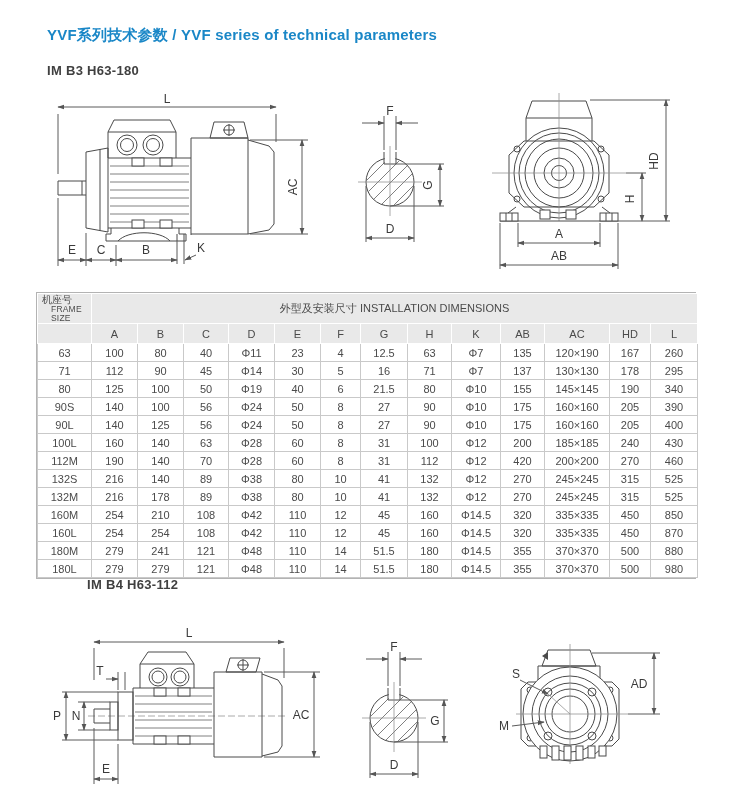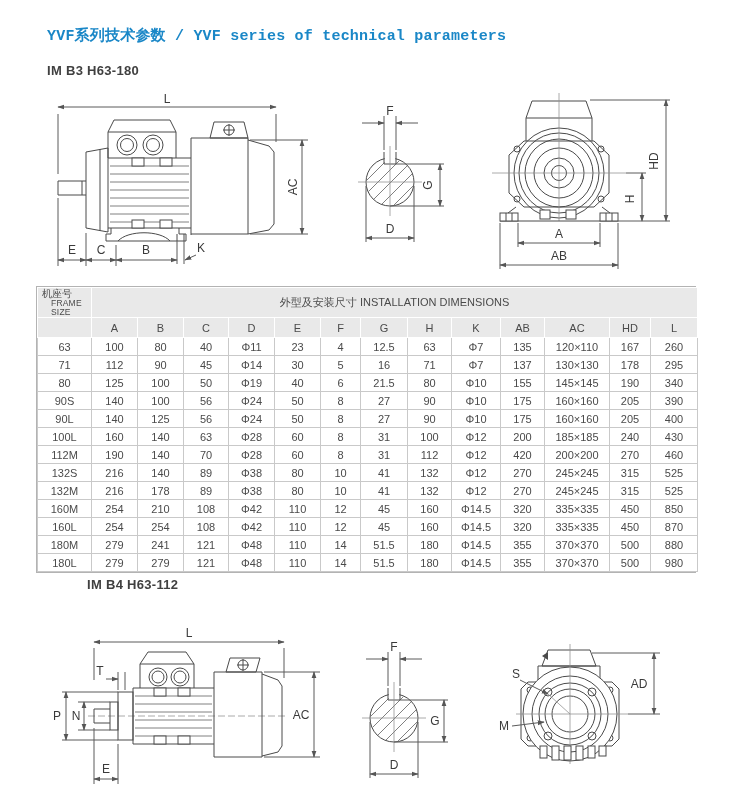--- a/index.html
+++ b/index.html
@@ -2,39 +2,39 @@
 <html><head>
 <meta charset="utf-8">
 <style>
   html,body{margin:0;padding:0;}
   body{
     width:734px;height:808px;background:#ffffff;position:relative;
     font-family:"Liberation Sans",sans-serif;overflow:hidden;color:#4a4a4a;
   }
   .page-title{
     position:absolute;left:47px;top:26px;font-size:15px;font-weight:600;
-    color:#1a87c7;letter-spacing:.2px;font-family:Liberation Mono, monospace;
+    color:#1a87c7;letter-spacing:.2px;
   }
   .sec-heading{
     position:absolute;left:47px;font-size:13px;font-weight:bold;color:#404040;
     letter-spacing:.3px;
   }
   #h-b3{top:63px;}
   #h-b4{top:577px;padding-left:40px;}
 
   .drawing{position:absolute;}
   svg .ol{stroke:#4a4a4a;stroke-width:1;fill:none;}
   svg .dim{stroke:#5a5a5a;stroke-width:1;fill:none;}
   svg .cl{stroke:#8f8f8f;stroke-width:.75;fill:none;}
   svg .h{stroke:#5f5f5f;stroke-width:.8;fill:none;}
   svg .wf{fill:#ffffff;}
   svg text{font-family:"Liberation Sans",sans-serif;font-size:12px;fill:#3a3a3a;stroke:none;text-anchor:middle;}
 
   .tbl-wrap{
-    position:absolute;left:36px;top:286px;width:660px;border:1px solid #b3b3b3;
+    position:absolute;left:36px;top:292px;width:660px;border:1px solid #b3b3b3;
     box-sizing:border-box;background:#fff;
   }
   table{border-collapse:collapse;width:100%;table-layout:fixed;}
   th{
     background:#e9e9e9;border:1px solid #ffffff;font-weight:normal;
     font-size:11px;color:#4a4a4a;text-align:center;padding:0;
   }
   tr.hdr1 th{height:24px;}
   tr.hdr2 th{height:19px;}
   .fs-zh{font-size:10px;line-height:11px;text-align:left;padding-left:4px;}
@@ -284,21 +284,21 @@
           <td>100</td>
           <td>80</td>
           <td>40</td>
           <td>Φ11</td>
           <td>23</td>
           <td>4</td>
           <td>12.5</td>
           <td>63</td>
           <td>Φ7</td>
           <td>135</td>
-          <td>120×110</td>
+          <td>120×190</td>
           <td>167</td>
           <td>260</td>
         </tr>
         <tr>
           <td>71</td>
           <td>112</td>
           <td>90</td>
           <td>45</td>
           <td>Φ14</td>
           <td>30</td>

